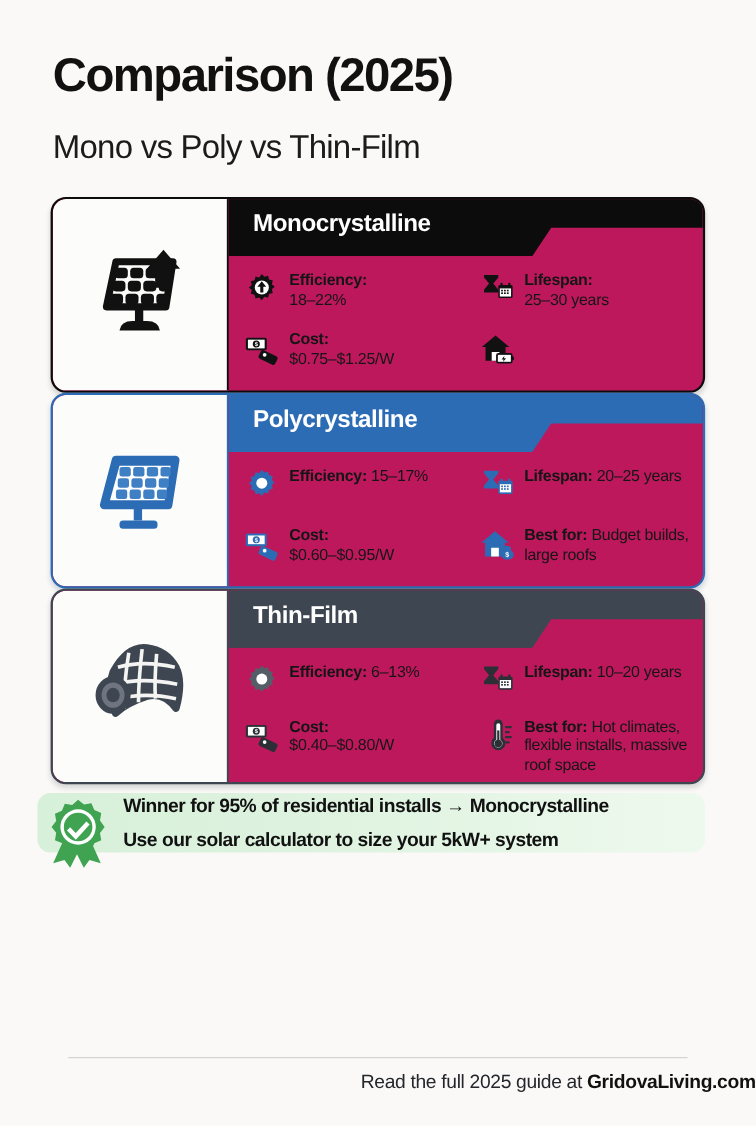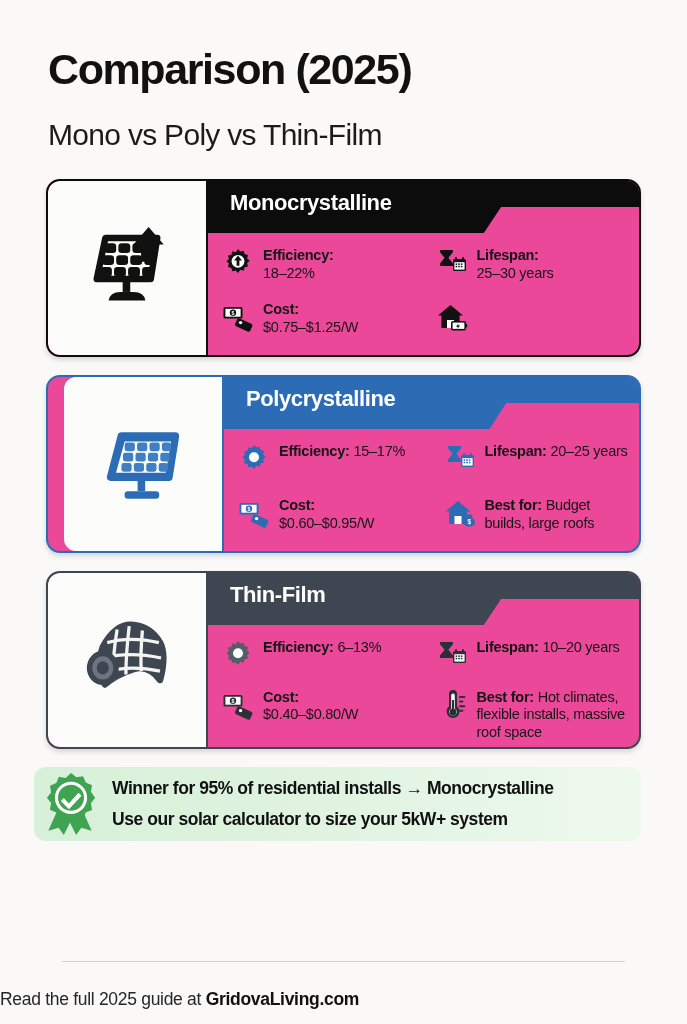--- a/index.html
+++ b/index.html
@@ -39,28 +39,27 @@
     color: #1b1b1b;
   }
 
   
   .cards { margin-top: 26px; padding: 0 46px 0 46px; }
 
   .card {
     position: relative;
     display: flex;
     height: 178px;
-    margin-bottom: 18px;
     border-radius: 14px;
-    background: #ec4899;
+    background: #be185d;
     border: 2.5px solid #111111;
     box-shadow: 0 3px 5px rgba(0,0,0,0.14);
     overflow: hidden;
   }
-  .card.blue   { border-color: #2c6cb5; box-shadow: 0 3px 5px rgba(20,60,110,0.18); padding-left: 16px; }
+  .card.blue   { border-color: #2c6cb5; box-shadow: 0 3px 5px rgba(20,60,110,0.18); }
   .card.slate  { border-color: #3e4651; box-shadow: 0 3px 5px rgba(30,36,46,0.16); }
 
   
   .card-thumb {
     flex: 0 0 160px;
     display: flex;
     align-items: center;
     justify-content: center;
     background: #fcfcfa;
     border-right: 2.5px solid #111111;
@@ -114,21 +113,21 @@
     color: #151515;
     letter-spacing: -0.25px;
     padding-top: 1px;
   }
   .spec-txt b { font-weight: bold; }
 
   
   .banner {
     position: relative;
     margin: 8px 46px 0 34px;
-    height: 74px;
+    height: 54px;
     border-radius: 12px;
     background: linear-gradient(90deg, #d7f0d9 0%, #dff3e0 45%, #eef9ee 100%);
     display: flex;
     align-items: center;
   }
 
   .banner-badge {
     position: absolute;
     left: 4px; top: 4px;
     width: 66px; height: 66px;
@@ -148,22 +147,22 @@
   
   .footer-rule {
     position: absolute;
     left: 62px; right: 62px; bottom: 62px;
     height: 1.5px;
     background: #cfcfcb;
   }
 
   .footer {
     position: absolute;
-    left: 0; right: 0; bottom: 14px;
-    text-align: left;
+    left: 0; right: 0; bottom: 30px;
+    text-align: right;
     font-size: 17.5px;
     letter-spacing: -0.3px;
     color: #23262b;
   }
   .footer b { font-weight: bold; color: #111111; }
 </style>
 </head>
 <body>
 
 <div class="page">

